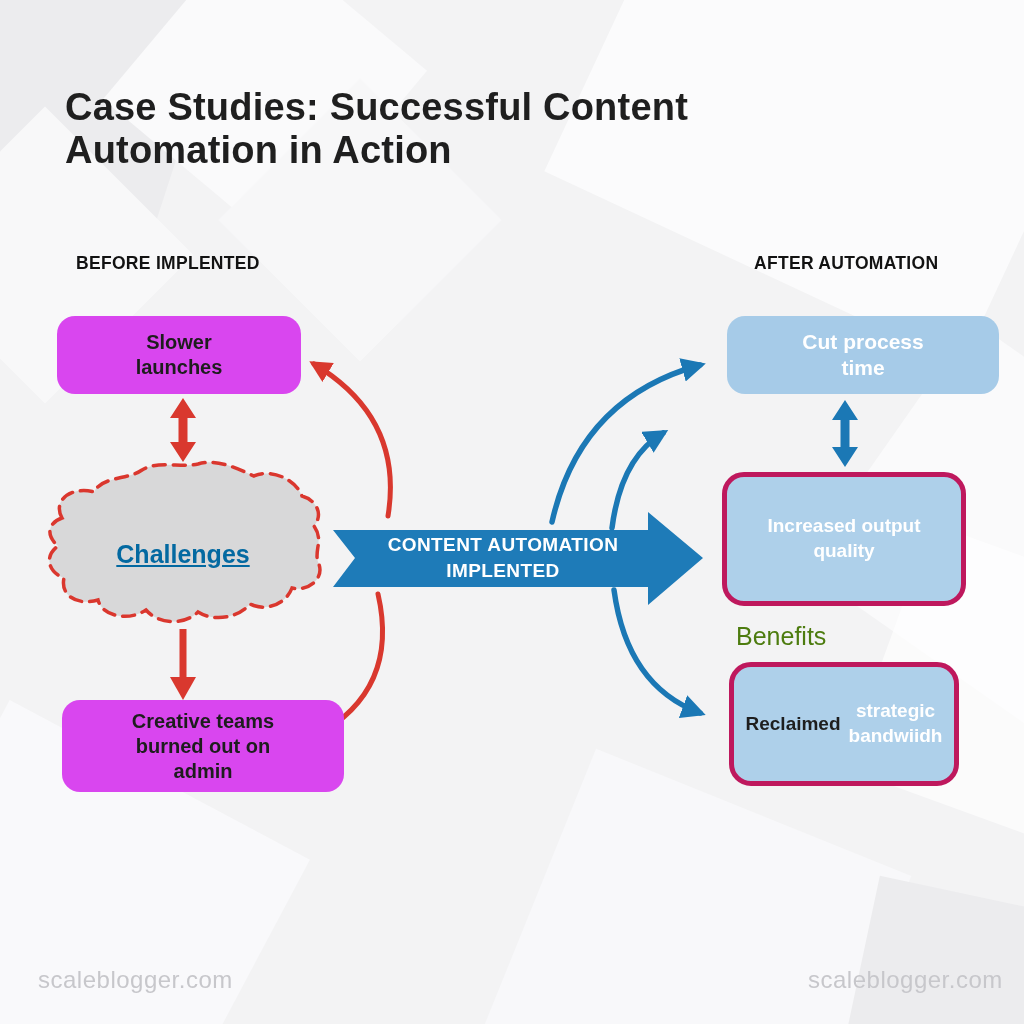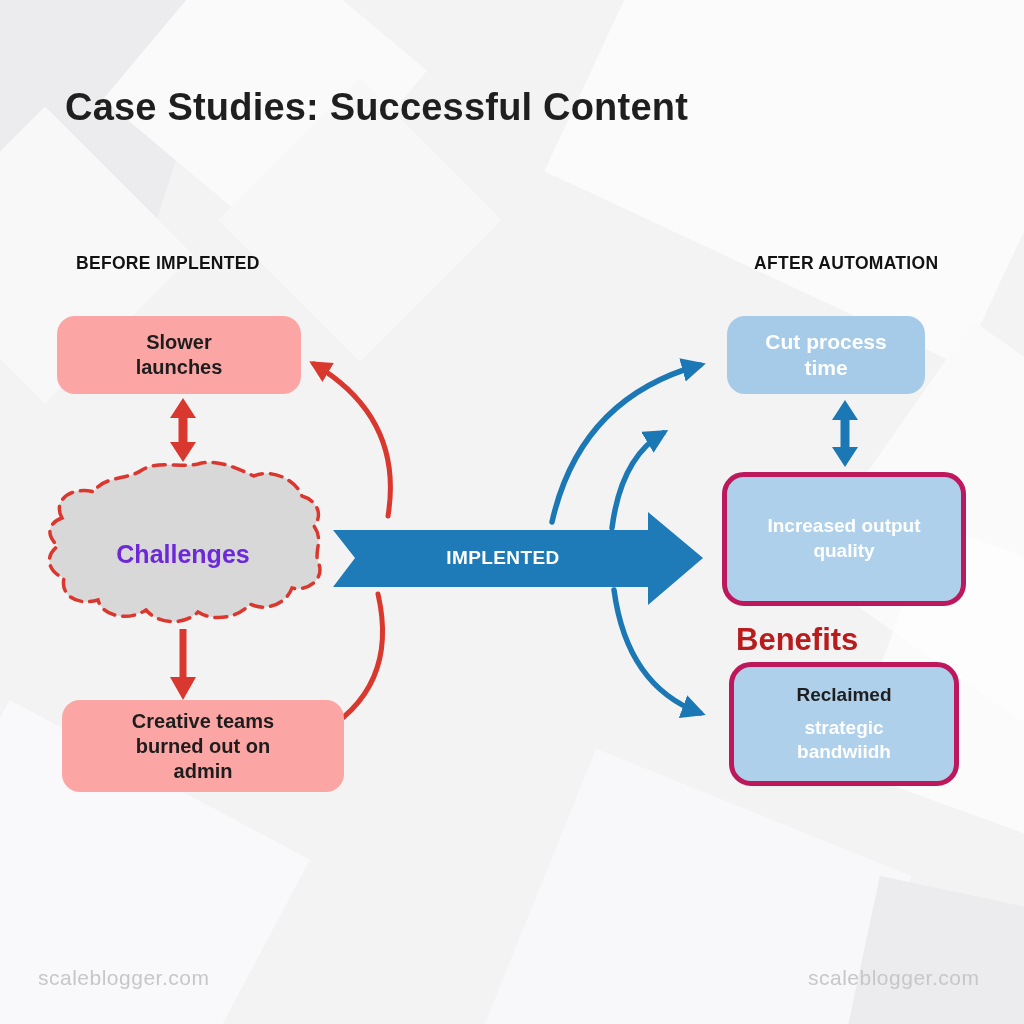--- a/index.html
+++ b/index.html
@@ -31,49 +31,49 @@
   .section-label{
     position:absolute;font-size:17.5px;font-weight:700;color:#121212;letter-spacing:.3px;
   }
   .label-before{left:76px;top:253px;}
   .label-after{left:754px;top:253px;}
 
   .node{
     position:absolute;display:flex;align-items:center;justify-content:center;
     text-align:center;white-space:pre-line;font-weight:700;border-radius:18px;
   }
-  .gray-node{background:#fca5a5;color:#1d1d1d;font-size:20px;line-height:1.25;}
+  .gray-node{background:#d946ef;color:#1d1d1d;font-size:20px;line-height:1.25;}
   .blue-node{background:#a6cbe8;color:#ffffff;font-size:21px;line-height:1.25;}
   .blue-node-bordered{
     background:#aed0ea;color:#ffffff;font-size:19px;line-height:1.3;
     border:5px solid #be185d;border-radius:22px;
   }
   .box-slower{left:57px;top:316px;width:244px;height:78px;}
   .box-creative{left:62px;top:700px;width:282px;height:92px;font-size:20px;}
-  .box-cut{left:727px;top:316px;width:198px;height:78px;}
+  .box-cut{left:727px;top:316px;width:272px;height:78px;}
   .box-increased{left:722px;top:472px;width:234px;height:124px;}
-  .box-reclaimed{left:729px;top:662px;width:220px;height:114px;flex-direction:column;gap:8px;}
+  .box-reclaimed{left:729px;top:662px;width:220px;height:114px;flex-direction:row;gap:8px;}
   .box-reclaimed .dark-line{color:#1e1e1e;white-space:pre-line;}
   .box-reclaimed .white-lines{color:#ffffff;white-space:pre-line;}
 
   .cloud-label{
     position:absolute;left:63px;top:540px;width:240px;text-align:center;
-    font-size:25px;font-weight:700;color:#6d28d9;
+    font-size:25px;font-weight:700;color:#0369a1;text-decoration:underline;
   }
   .benefits-label{
-    position:absolute;left:736px;top:622px;font-size:31px;font-weight:700;color:#b91c1c;
+    position:absolute;left:736px;top:622px;font-size:25px;font-weight:400;color:#4d7c0f;
   }
   .arrow-label{
     position:absolute;left:358px;top:529px;width:290px;height:58px;
     display:flex;flex-direction:column;align-items:center;justify-content:center;
     color:#ffffff;font-size:19px;font-weight:700;letter-spacing:.4px;line-height:1.35;
     text-align:center;
   }
   .watermark{
-    position:absolute;font-size:21px;color:#c7c7cb;letter-spacing:.5px;font-weight:400;
+    position:absolute;font-size:24px;color:#c7c7cb;letter-spacing:.5px;font-weight:400;
   }
   .wm-left{left:38px;top:966px;}
   .wm-right{left:808px;top:966px;}
 
   svg.layer{position:absolute;left:0;top:0;}
 </style>
 </head>
 <body>
 
 <div class="bg">
@@ -119,33 +119,35 @@
 
   <path d="M552,522 Q580,398 700,365" fill="none" stroke="#1b78b5" stroke-width="5.5" stroke-linecap="round" marker-end="url(#mBlue)"></path>
   <path d="M612,528 Q621,458 663,433" fill="none" stroke="#1b78b5" stroke-width="5.5" stroke-linecap="round" marker-end="url(#mBlue)"></path>
   <path d="M614,590 Q627,686 700,713" fill="none" stroke="#1b78b5" stroke-width="5.5" stroke-linecap="round" marker-end="url(#mBlue)"></path>
 
   <polygon fill="#1b78b5" points="845,400 832,420 840.5,420 840.5,447 832,447 845,467 858,447 849.5,447 849.5,420 858,420"></polygon>
 </svg>
 
 <div class="title">
   <div>Case Studies: Successful Content</div>
+  <div>Automation in Action</div>
 </div>
 
 <div class="section-label label-before">BEFORE IMPLENTED</div>
 <div class="section-label label-after">AFTER AUTOMATION</div>
 
 <div class="node gray-node box-slower">Slower
 launches</div>
 <div class="cloud-label">Challenges</div>
 <div class="node gray-node box-creative">Creative teams
 burned out on
 admin</div>
 
 <div class="arrow-label">
+  <div>CONTENT AUTOMATION</div>
   <div>IMPLENTED</div>
 </div>
 
 <div class="node blue-node box-cut">Cut process
 time</div>
 <div class="node blue-node-bordered box-increased">Increased output
 quality</div>
 <div class="benefits-label">Benefits</div>
 <div class="node blue-node-bordered box-reclaimed">
   <span class="dark-line">Reclaimed</span>

